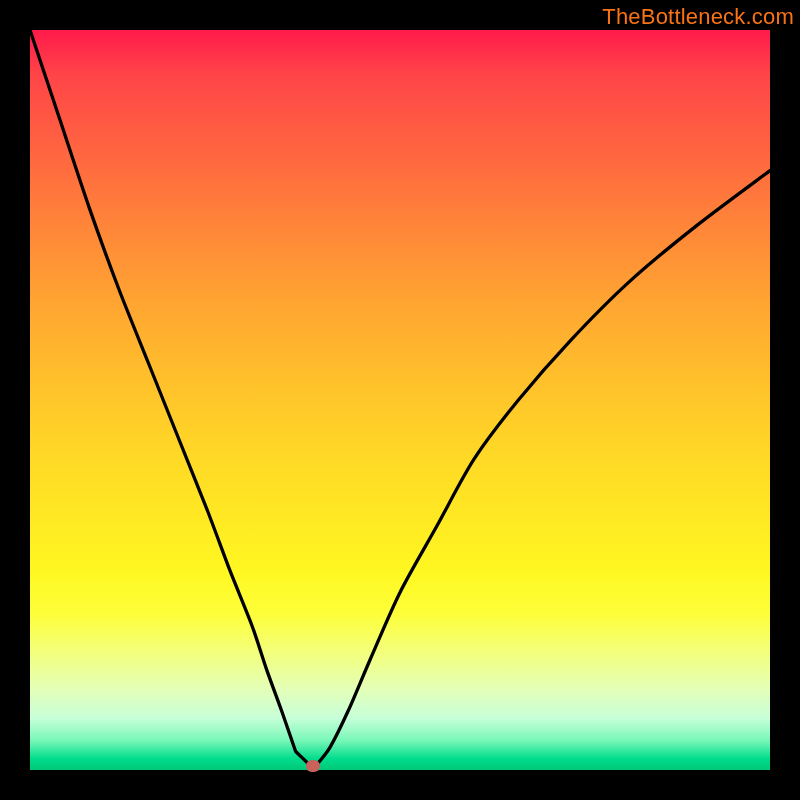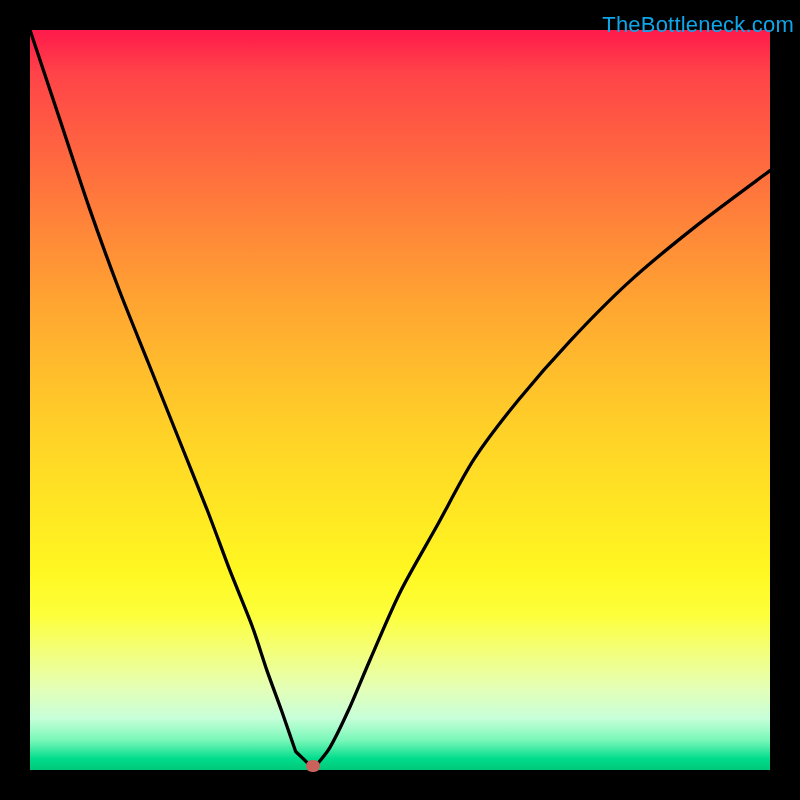--- a/index.html
+++ b/index.html
@@ -60,23 +60,23 @@
   .marker {
     position: absolute;
     width: 14px;
     height: 12px;
     border-radius: 6px;
     background: #c9615d;
     transform: translate(-50%, -50%);
   }
   .watermark {
     position: absolute;
-    top: 12px;
+    top: 4px;
     right: 6px;
-    color: #0ea5e9;
+    color: #f97316;
     font-size: 22px;
     font-weight: 400;
     letter-spacing: 0.2px;
   }
 </style>
 </head>
 <body>
 
 <div class="frame">
   <div class="plot-area">

